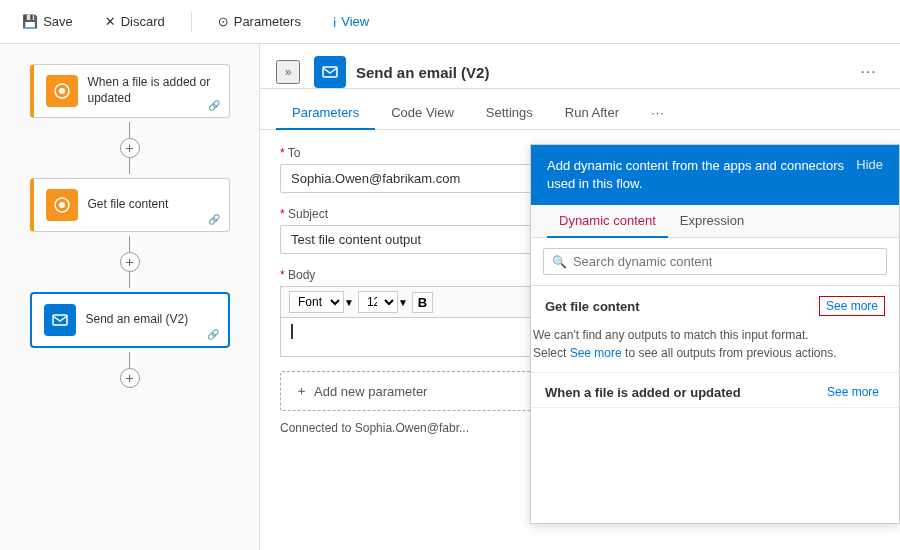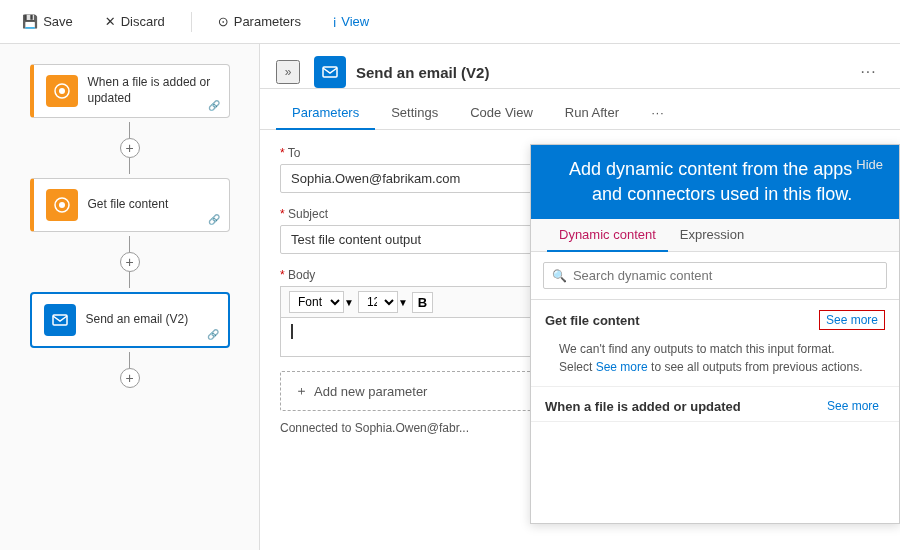--- a/index.html
+++ b/index.html
@@ -159,21 +159,21 @@
       box-shadow: 0 2px 10px rgba(0,0,0,0.15);
       z-index: 100;
       height: 380px;
       display: flex; flex-direction: column;
     }
 
     .dynamic-header {
       background: #0078d4; color: #fff;
       padding: 12px 16px; display: flex; justify-content: space-between; align-items: flex-start;
     }
-    .dynamic-header-text { font-size: 18px; line-height: 1.4; flex: 1; text-align: right; }
+    .dynamic-header-text { font-size: 13px; line-height: 1.4; flex: 1; }
     .hide-btn { color: #e5e5e5; cursor: pointer; font-size: 13px; background: none; border: none; margin-left: 4px; }
 
     .dynamic-tabs {
       display: flex; border-bottom: 1px solid #ddd; padding: 0 16px;
       background: #f9f9f9;
     }
     .dynamic-tab {
       padding: 8px 12px; cursor: pointer; font-size: 13px;
       color: #555; border-bottom: 2px solid transparent;
       margin-bottom: -1px;
@@ -202,21 +202,21 @@
     }
     .section-title { font-size: 13px; font-weight: 600; color: #333; }
     .see-more-btn {
       font-size: 12px; color: #0078d4; cursor: pointer; background: none; border: none;
       border: 1px solid #c00;
       padding: 2px 6px;
     }
     .see-more-btn.plain {
       border: none; color: #0078d4;
     }
-    .section-body { padding: 4px 28px 10px; }
+    .section-body { padding: 4px 2px 10px; }
     .section-note { font-size: 12px; color: #555; line-height: 1.5; }
     .section-link { color: #0078d4; text-decoration: none; }
   </style>
 </head>
 <body>
 
 <div class="toolbar">
   <button class="toolbar-btn">
     <span>💾</span>
     <span>Save</span>
@@ -301,22 +301,22 @@
             <rect x="2" y="4" width="14" height="10" rx="1" stroke="#fff" stroke-width="1.5"></rect>
             <path d="M2 5l7 5 7-5" stroke="#fff" stroke-width="1.5"></path>
           </svg>
       </div>
       <div class="action-title">Send an email (V2)</div>
       <span class="more-btn">···</span>
     </div>
 
     <div class="tabs">
       <div class="tab active">Parameters</div>
+      <div class="tab">Code View</div>
       <div class="tab">Settings</div>
-      <div class="tab">Code View</div>
       <div class="tab">Run After</div>
       <div class="tab">···</div>
     </div>
 
     <div class="form-area">
       <div class="form-group">
         <label class="form-label">
           <span style="color:#c00">* </span>
           <span>To</span>
         </label>

